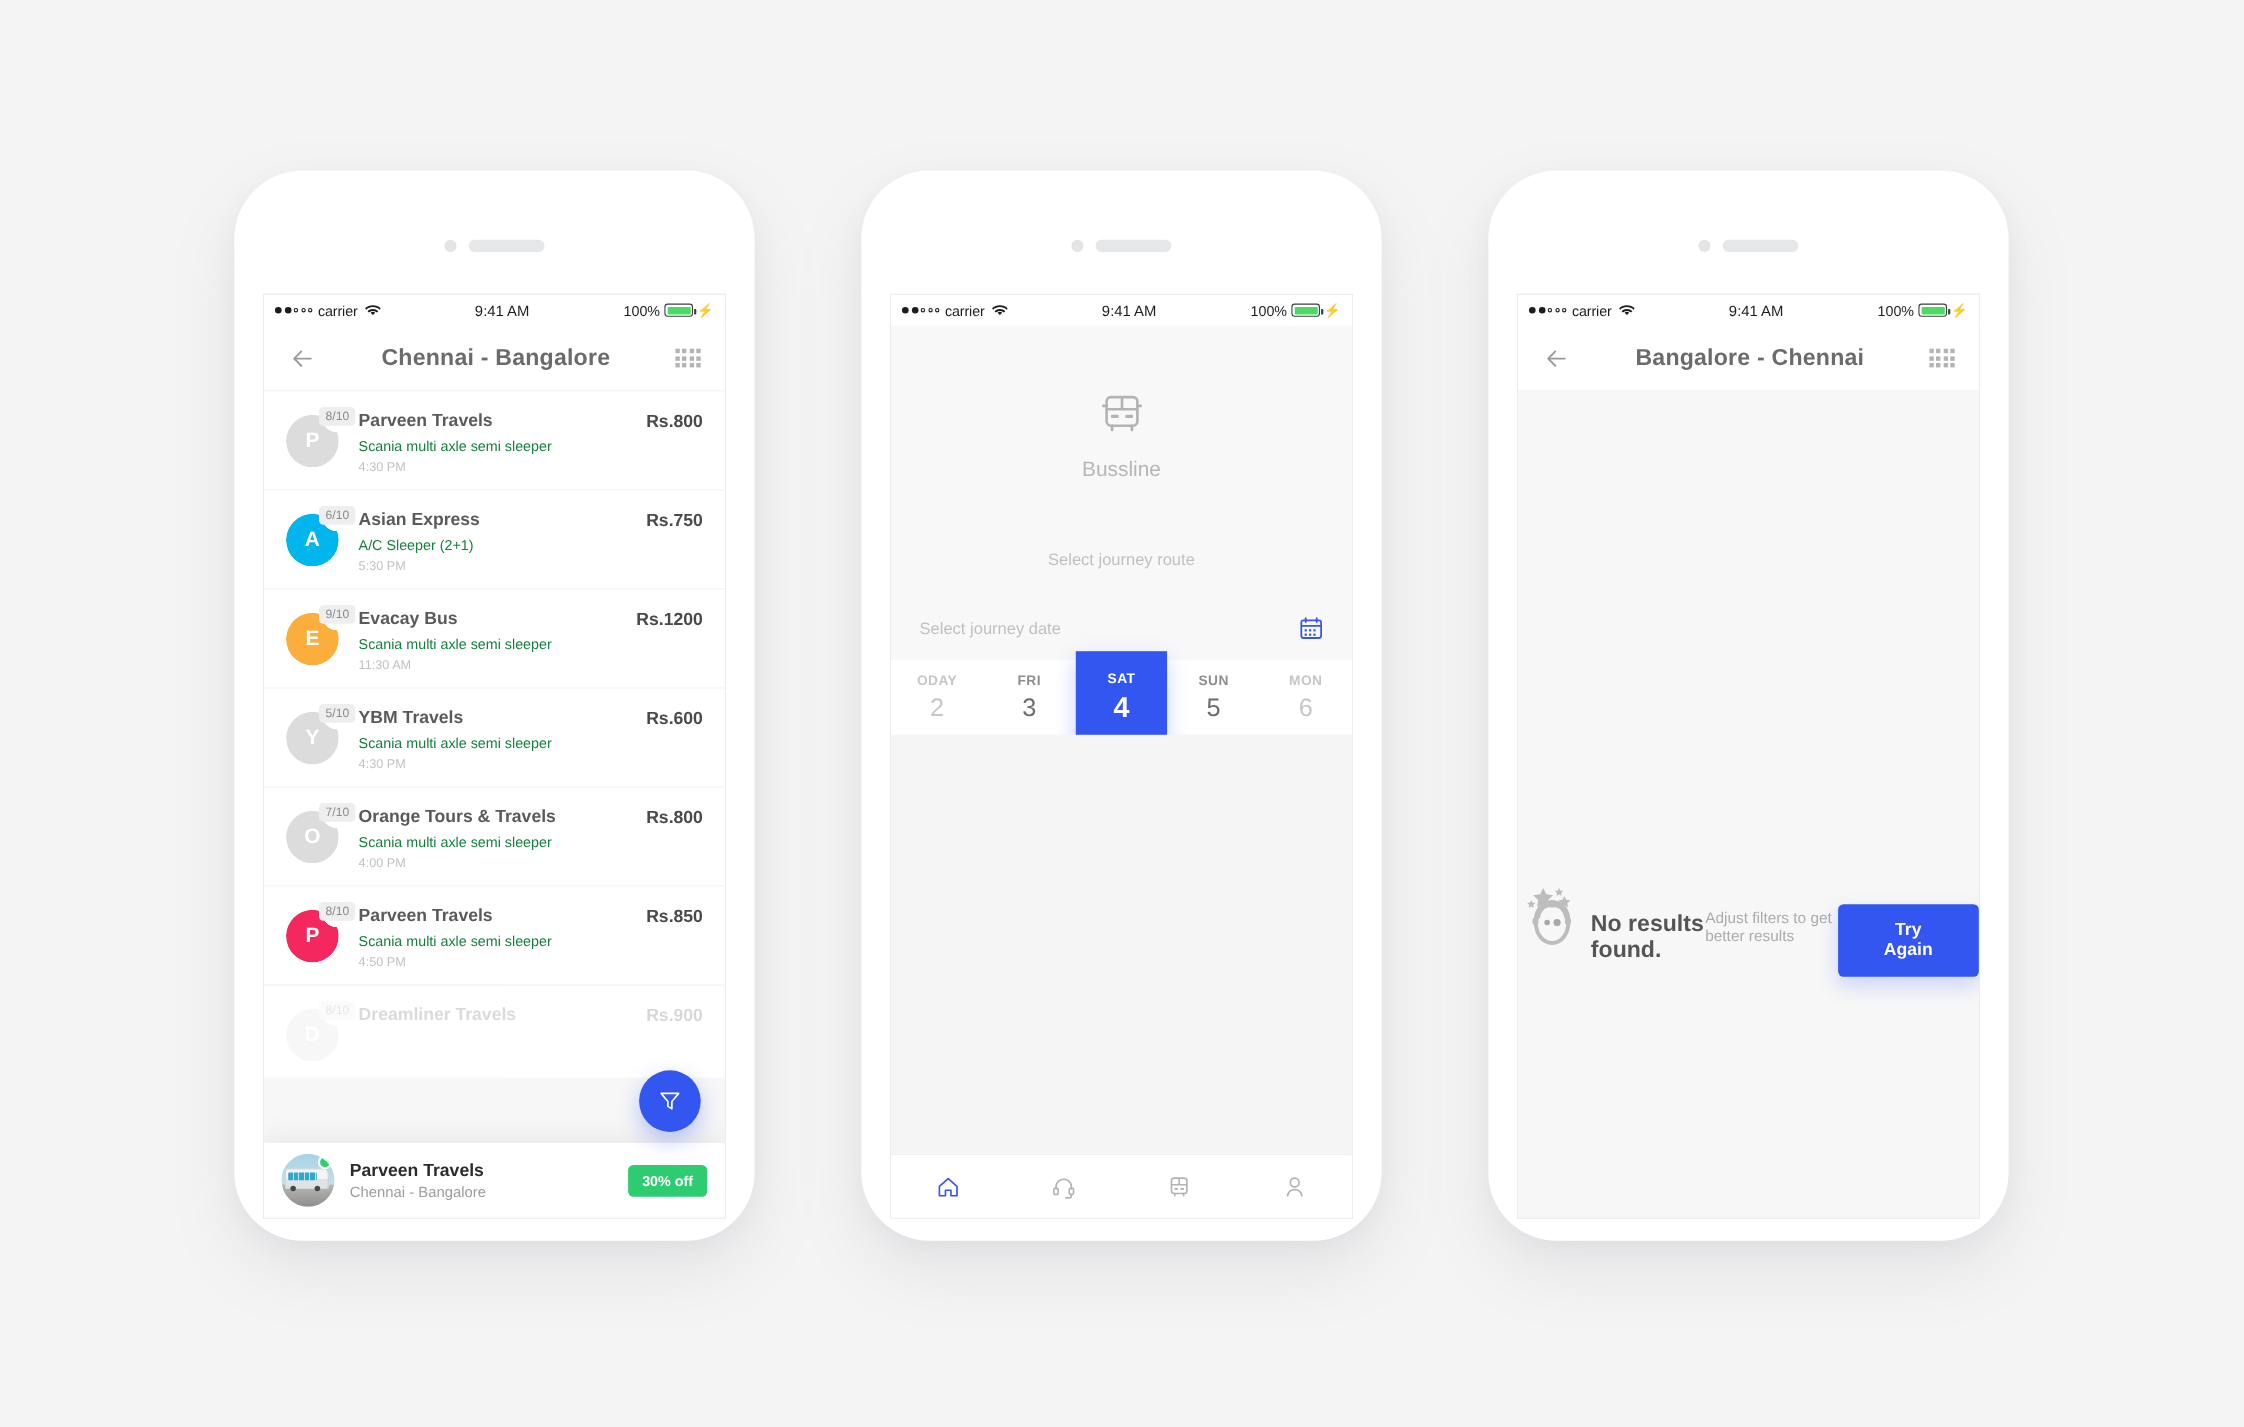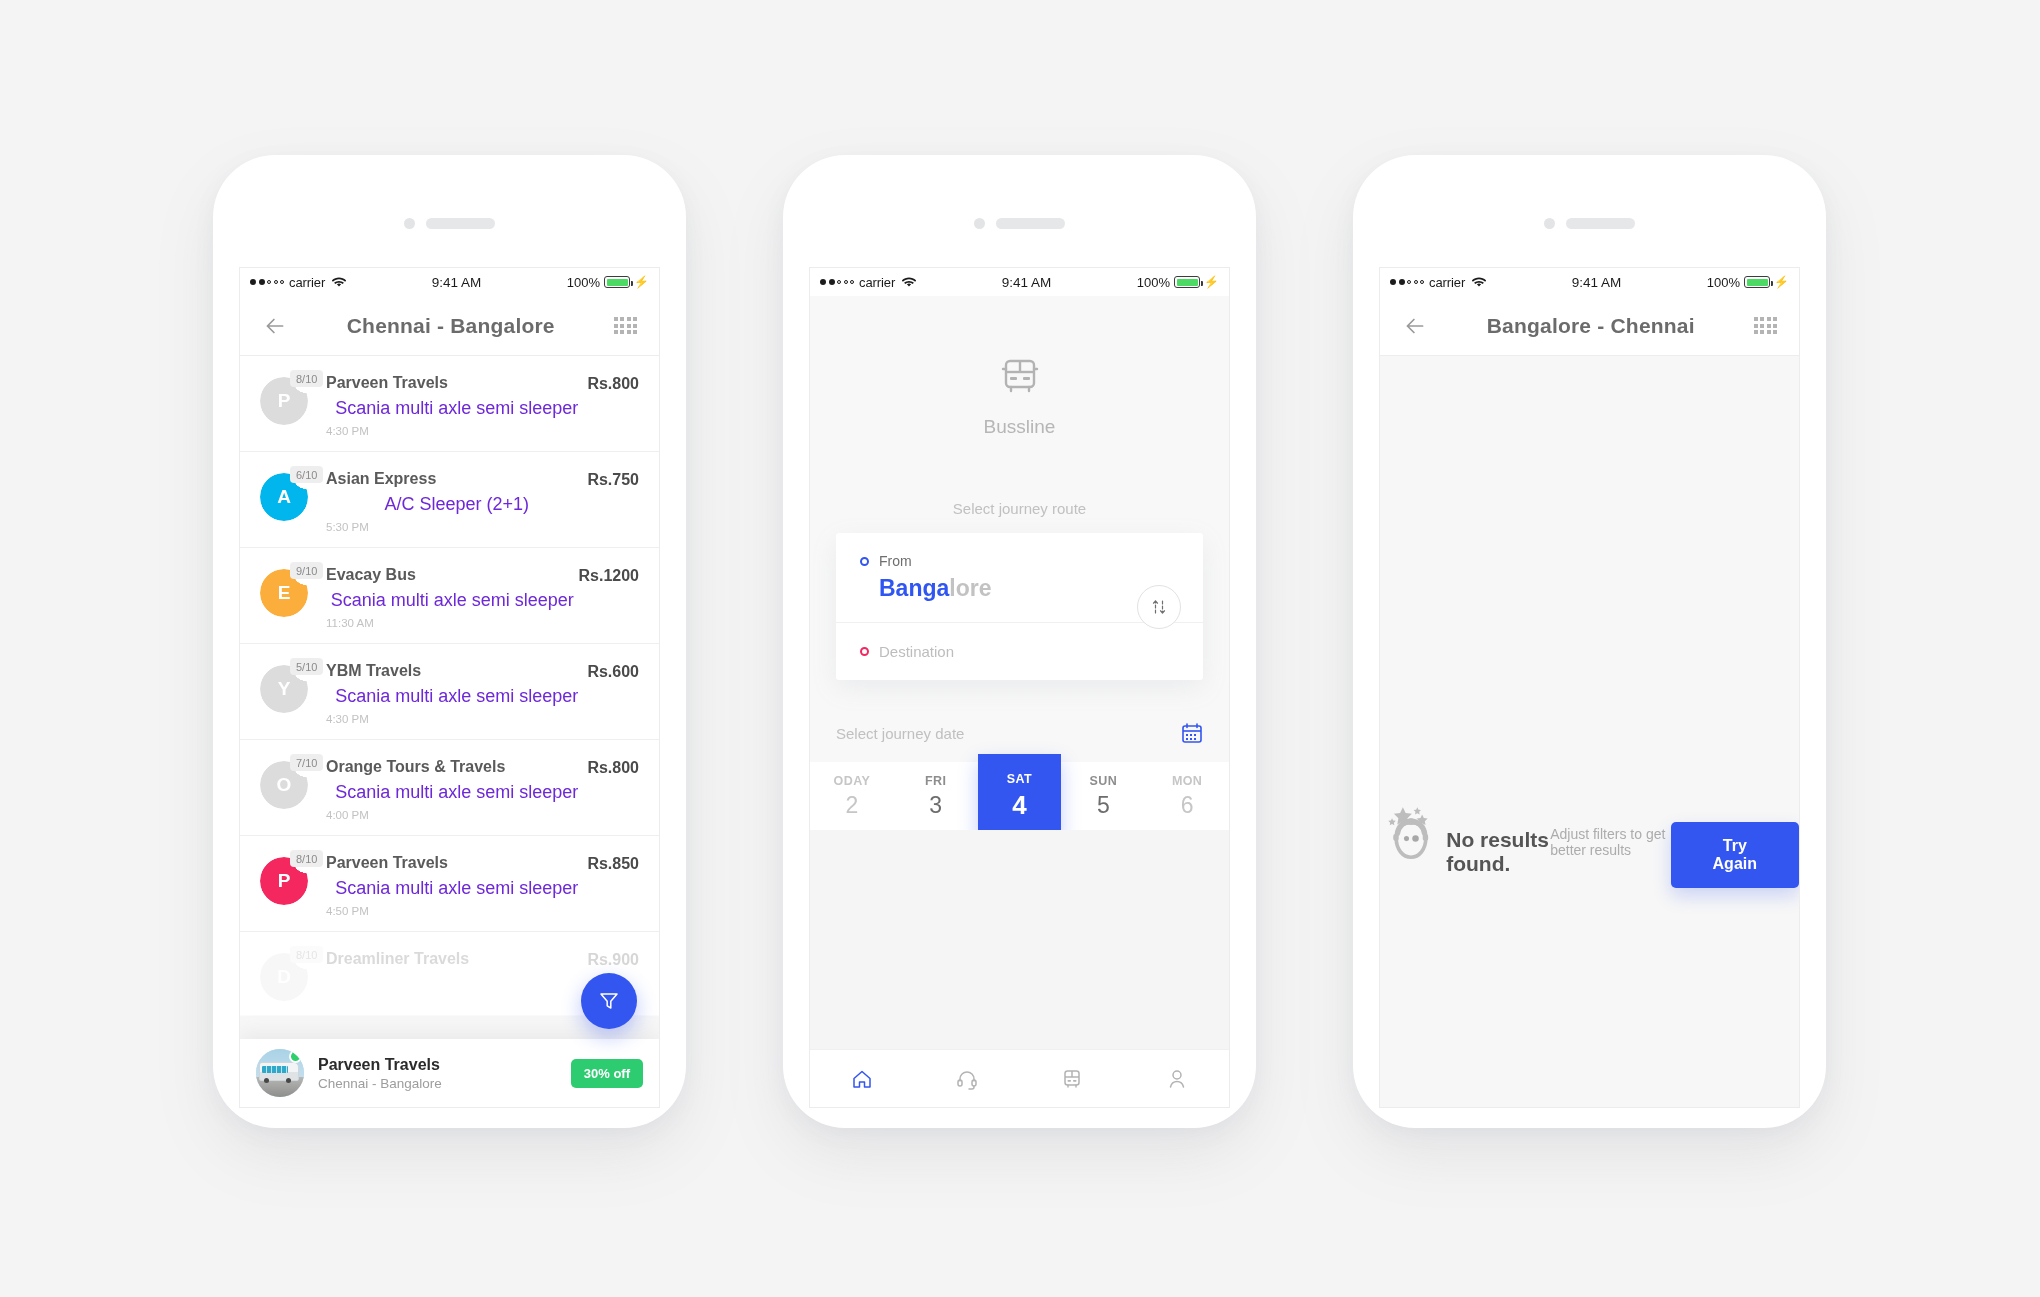--- a/index.html
+++ b/index.html
@@ -97,21 +97,21 @@
             mask-image: radial-gradient(circle 13px at 46px 3px, transparent 98%, #000 100%);
   }
   .rating {
     position:absolute; top:-3px; left:30px;
     background:#eeeeee; color:#8b8b8b;
     font-size:11px; padding:2.5px 6px; border-radius:4px;
     white-space:nowrap;
   }
   .bus-info { flex:1; padding-left:4px; }
   .bus-name { font-size:16px; font-weight:bold; color:#5a5a5a; line-height:1.25; }
-  .bus-type { font-size:18px; color:#6d28d9; margin-top:5px;text-align:center; }
+  .bus-type { font-size:13px; color:#15803d; margin-top:5px; }
   .bus-time { font-size:11.5px; color:#c2c2c2; margin-top:6px; }
   .bus-price { font-size:16px; font-weight:bold; color:#4a4a4a; padding-top:2px; white-space:nowrap; }
 
   
   .bus-row.faded { opacity:.22; }
 
   
   .fab {
     position:absolute; right:22px; bottom:78px;
     width:56px; height:56px; border-radius:50%;
@@ -463,43 +463,20 @@
             <line x1="3" y1="11" x2="6" y2="11" stroke="#b3b3b3" stroke-width="2.4" stroke-linecap="round"></line>
             <line x1="34" y1="11" x2="37" y2="11" stroke="#b3b3b3" stroke-width="2.4" stroke-linecap="round"></line>
             <line x1="11" y1="29" x2="11" y2="33" stroke="#b3b3b3" stroke-width="2.4" stroke-linecap="round"></line>
             <line x1="29" y1="29" x2="29" y2="33" stroke="#b3b3b3" stroke-width="2.4" stroke-linecap="round"></line>
           </svg>
           <div class="brand-name">Bussline</div>
         </div>
 
         <div class="s2-label">Select journey route</div>
 
-        <div class="route-card">
-          <div class="route-row">
-            <div class="rr-head">
-              <span class="dot-ring"></span>
-              <span class="rr-label">From</span>
-            </div>
-            <div class="rr-value">
-              <span class="typed">Banga</span><span class="ghost">lore</span>
-            </div>
-          </div>
-          <div class="route-row">
-            <div class="rr-head">
-              <span class="dot-ring pink"></span>
-              <span class="rr-placeholder">Destination</span>
-            </div>
-          </div>
-          <div class="swap-btn">
-            <svg viewBox="0 0 20 20">
-              <path d="M6.5 16V4M6.5 4 4 6.8M6.5 4 9 6.8" fill="none" stroke="#6e6e6e" stroke-width="1.2" stroke-linecap="round" stroke-linejoin="round" stroke-dasharray="3 2"></path>
-              <path d="M13.5 4v12M13.5 16 11 13.2M13.5 16 16 13.2" fill="none" stroke="#6e6e6e" stroke-width="1.2" stroke-linecap="round" stroke-linejoin="round" stroke-dasharray="3 2"></path>
-            </svg>
-          </div>
-        </div>
 
         <div class="date-label-row">
           <span class="date-label">Select journey date</span>
           <svg class="cal-icon" viewBox="0 0 22 22">
             <rect x="2" y="4" width="18" height="16" rx="2" fill="none" stroke="#3355f0" stroke-width="1.6"></rect>
             <line x1="2" y1="9" x2="20" y2="9" stroke="#3355f0" stroke-width="1.6"></line>
             <line x1="6" y1="2" x2="6" y2="5.5" stroke="#3355f0" stroke-width="1.6" stroke-linecap="round"></line>
             <line x1="16" y1="2" x2="16" y2="5.5" stroke="#3355f0" stroke-width="1.6" stroke-linecap="round"></line>
             <g fill="#3355f0">
               <rect x="5" y="12" width="2" height="2"></rect>

